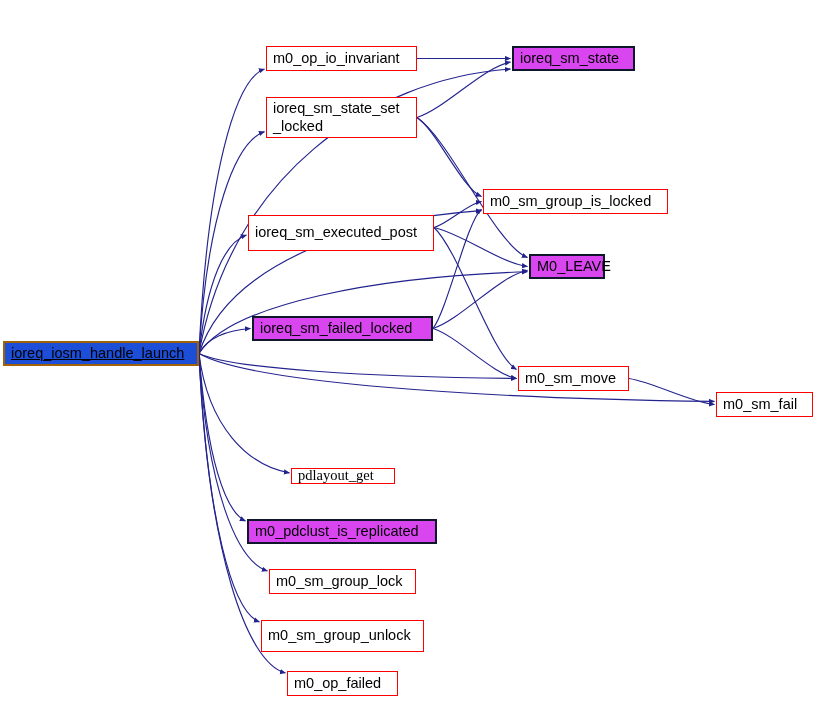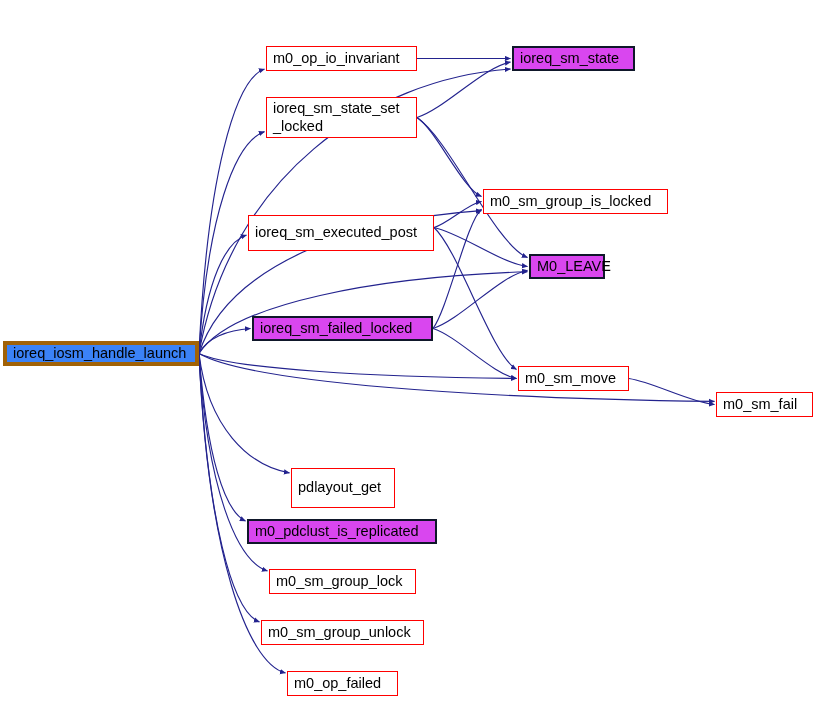--- a/index.html
+++ b/index.html
@@ -36,22 +36,23 @@
     background: #ffffff;
     border: 1px solid #ff0000;
     white-space: pre;
     letter-spacing: 0px;
   }
   .node.black-border {
     border: 2px solid #0f172a;
     background: #d946ef;
   }
   .node.root-node {
-    border: 4px solid #a16207;
-    background: #3b82f6;
+    border: 2px solid #a16207;
+    background: #1d4ed8;
+    text-decoration: underline;
   }
   .node-label {
     display: block;
     width: 100%;
     padding: 0 6px;
     box-sizing: border-box;
   }
 </style>
 </head>
 <body>
@@ -94,19 +95,19 @@
       <div class="node" style="left: 266px; top: 46px; width: 151px; height: 25px;"><span class="node-label">m0_op_io_invariant</span></div>
       <div class="node black-border" style="left: 512px; top: 46px; width: 123px; height: 25px;"><span class="node-label">ioreq_sm_state</span></div>
       <div class="node" style="left: 266px; top: 97px; width: 151px; height: 41px;"><span class="node-label">ioreq_sm_state_set
 _locked</span></div>
       <div class="node" style="left: 483px; top: 189px; width: 185px; height: 25px;"><span class="node-label">m0_sm_group_is_locked</span></div>
       <div class="node" style="left: 248px; top: 215px; width: 186px; height: 36px;"><span class="node-label">ioreq_sm_executed_post</span></div>
       <div class="node black-border" style="left: 529px; top: 254px; width: 76px; height: 25px;"><span class="node-label">M0_LEAVE</span></div>
       <div class="node black-border" style="left: 252px; top: 316px; width: 181px; height: 25px;"><span class="node-label">ioreq_sm_failed_locked</span></div>
       <div class="node" style="left: 518px; top: 366px; width: 111px; height: 25px;"><span class="node-label">m0_sm_move</span></div>
       <div class="node" style="left: 716px; top: 392px; width: 97px; height: 25px;"><span class="node-label">m0_sm_fail</span></div>
-      <div class="node" style="left: 291px; top: 468px; width: 104px; height: 40px;"><span class="node-label">pdlayout_get</span></div>
+      <div class="node" style="left: 291px; top: 468px; width: 104px; height: 16px; font-family: Liberation Serif, serif;"><span class="node-label">pdlayout_get</span></div>
       <div class="node black-border" style="left: 247px; top: 519px; width: 190px; height: 25px;"><span class="node-label">m0_pdclust_is_replicated</span></div>
       <div class="node" style="left: 269px; top: 569px; width: 147px; height: 25px;"><span class="node-label">m0_sm_group_lock</span></div>
-      <div class="node" style="left: 261px; top: 620px; width: 163px; height: 25px;"><span class="node-label">m0_sm_group_unlock</span></div>
+      <div class="node" style="left: 261px; top: 620px; width: 163px; height: 32px;"><span class="node-label">m0_sm_group_unlock</span></div>
       <div class="node" style="left: 287px; top: 671px; width: 111px; height: 25px;"><span class="node-label">m0_op_failed</span></div>
     </div>
 </div>
 
 </body></html>

